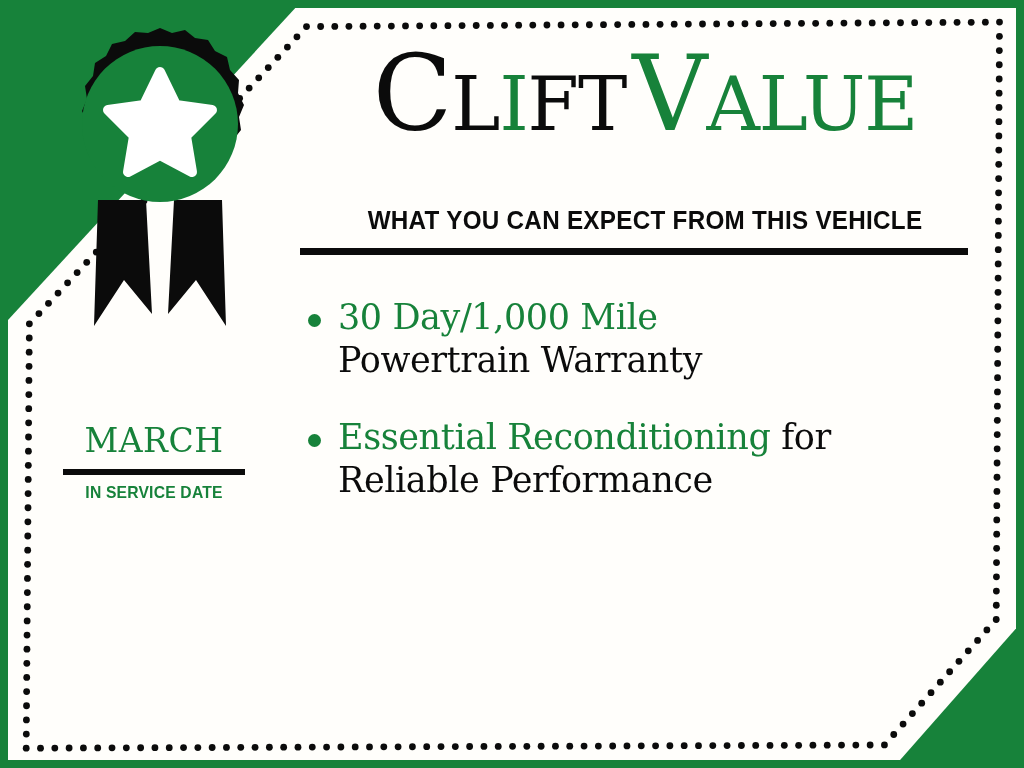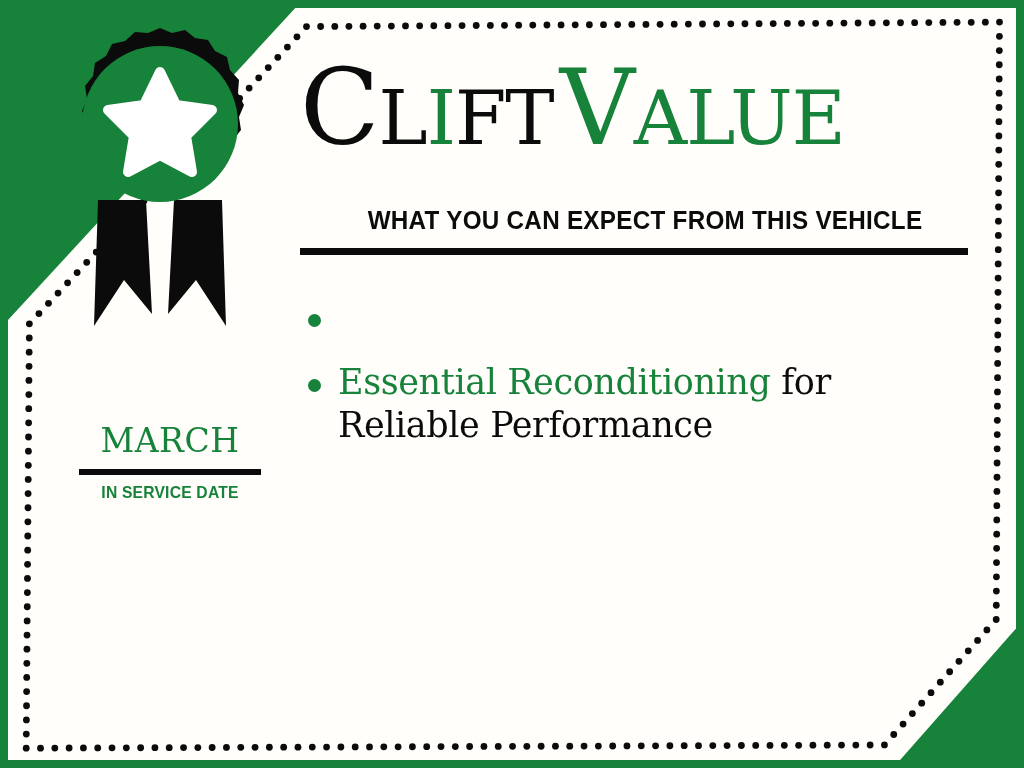--- a/index.html
+++ b/index.html
@@ -54,23 +54,23 @@
     top: 14px;
     width: 248px;
     height: 320px;
   }
   .badge svg { display: block; width: 100%; height: 100%; }
 
   
   .logo {
     position: absolute;
     left: 300px;
-    top: 56px;
+    top: 42px;
     width: 690px;
-    text-align: left;
+    text-align: center;
     line-height: 1;
     white-space: nowrap;
   }
   .logo .word { font-family: "DejaVu Serif", serif; }
   .logo .cap {
     font-size: 104px;
     letter-spacing: -1px;
   }
   .logo .small {
     font-size: 74px;
@@ -101,21 +101,21 @@
     left: 300px;
     top: 248px;
     width: 668px;
     height: 7px;
     background: #0B0B0B;
   }
 
   
   .date-block {
     position: absolute;
-    left: 72px;
+    left: 56px;
     top: 424px;
     width: 196px;
     text-align: center;
   }
   .date-month, .date-year {
     font-family: "DejaVu Serif", serif;
     color: #17823A;
     font-size: 33px;
     line-height: 1.05;
     letter-spacing: 0.5px;
@@ -432,20 +432,21 @@
   <div class="date-block">
     <div class="date-month">MARCH</div>
     <div class="date-rule"></div>
     <div class="date-label">IN SERVICE DATE</div>
   </div>
 
   <div class="bullets">
 
     <div class="bullet-row">
       <span class="bullet-dot"></span>
+      <div class="bullet-text"><span class="grn">30 Day/1,000 Mile</span><br><span class="blk">Powertrain Warranty</span></div>
     </div>
 
 
     <div class="bullet-row">
       <span class="bullet-dot"></span>
       <div class="bullet-text"><span class="grn">Essential Reconditioning</span><span class="blk"> for Reliable Performance</span></div>
     </div>
 
   </div>
 

